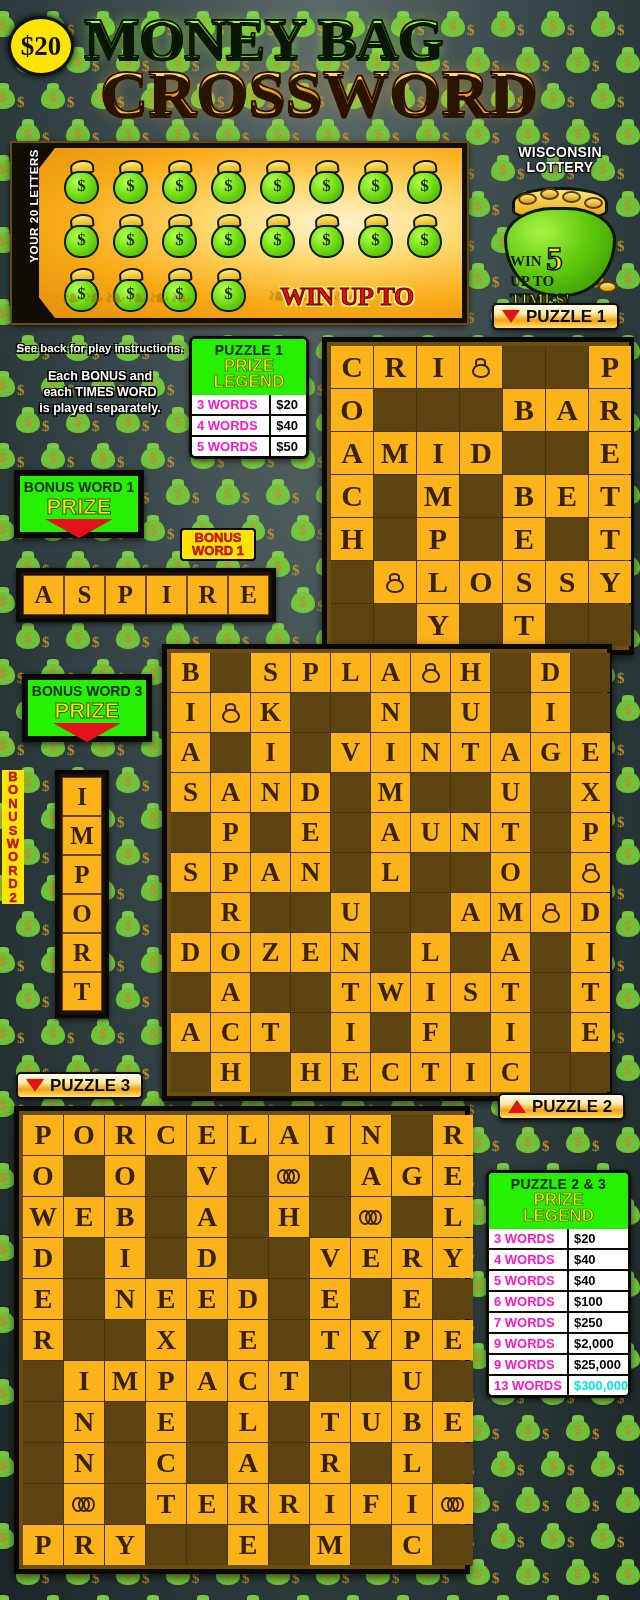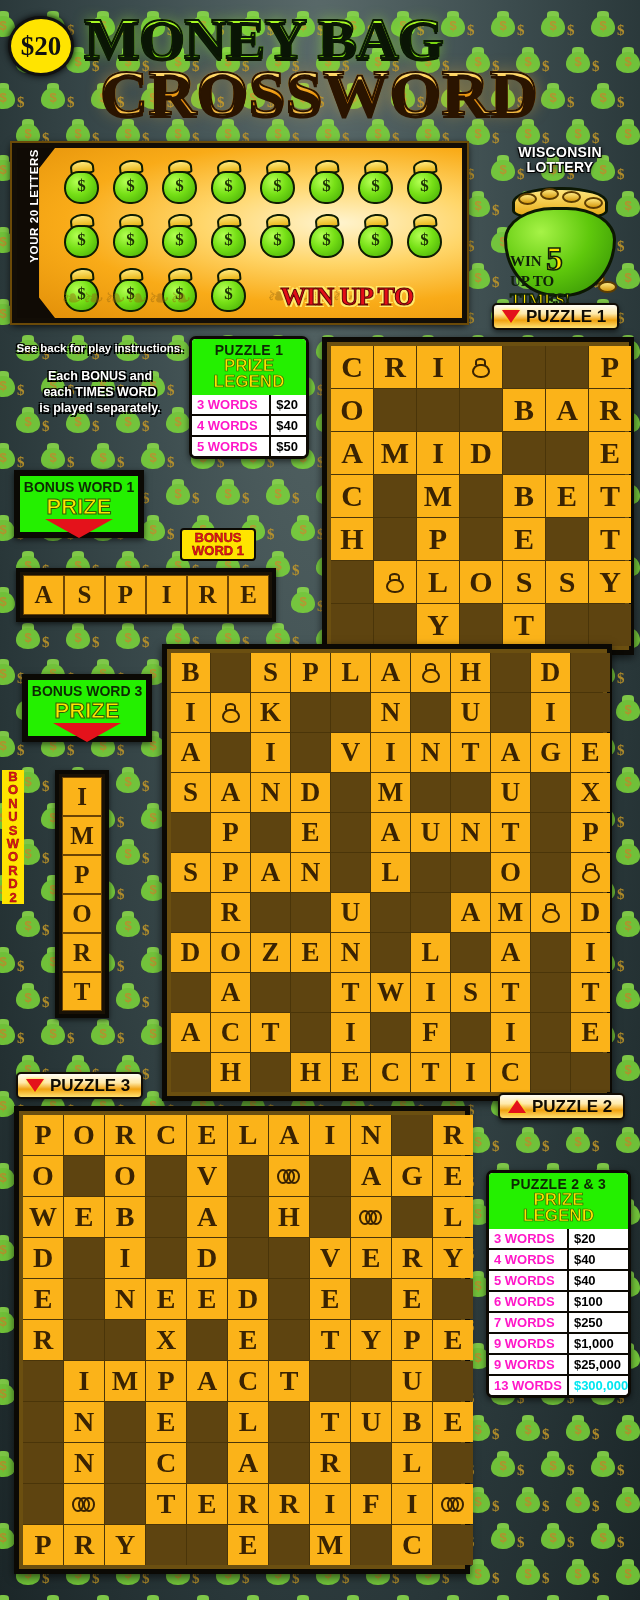--- a/index.html
+++ b/index.html
@@ -3950,21 +3950,21 @@
         <tr>
           <td class="w">6 WORDS</td>
           <td class="v">$100</td>
         </tr>
         <tr>
           <td class="w">7 WORDS</td>
           <td class="v">$250</td>
         </tr>
         <tr>
           <td class="w">9 WORDS</td>
-          <td class="v">$1,000</td>
+          <td class="v">$2,000</td>
         </tr>
         <tr>
           <td class="w">9 WORDS</td>
           <td class="v">$25,000</td>
         </tr>
         <tr>
           <td class="w">13 WORDS</td>
           <td class="v jack">$300,000</td>
         </tr>
       </tbody>

